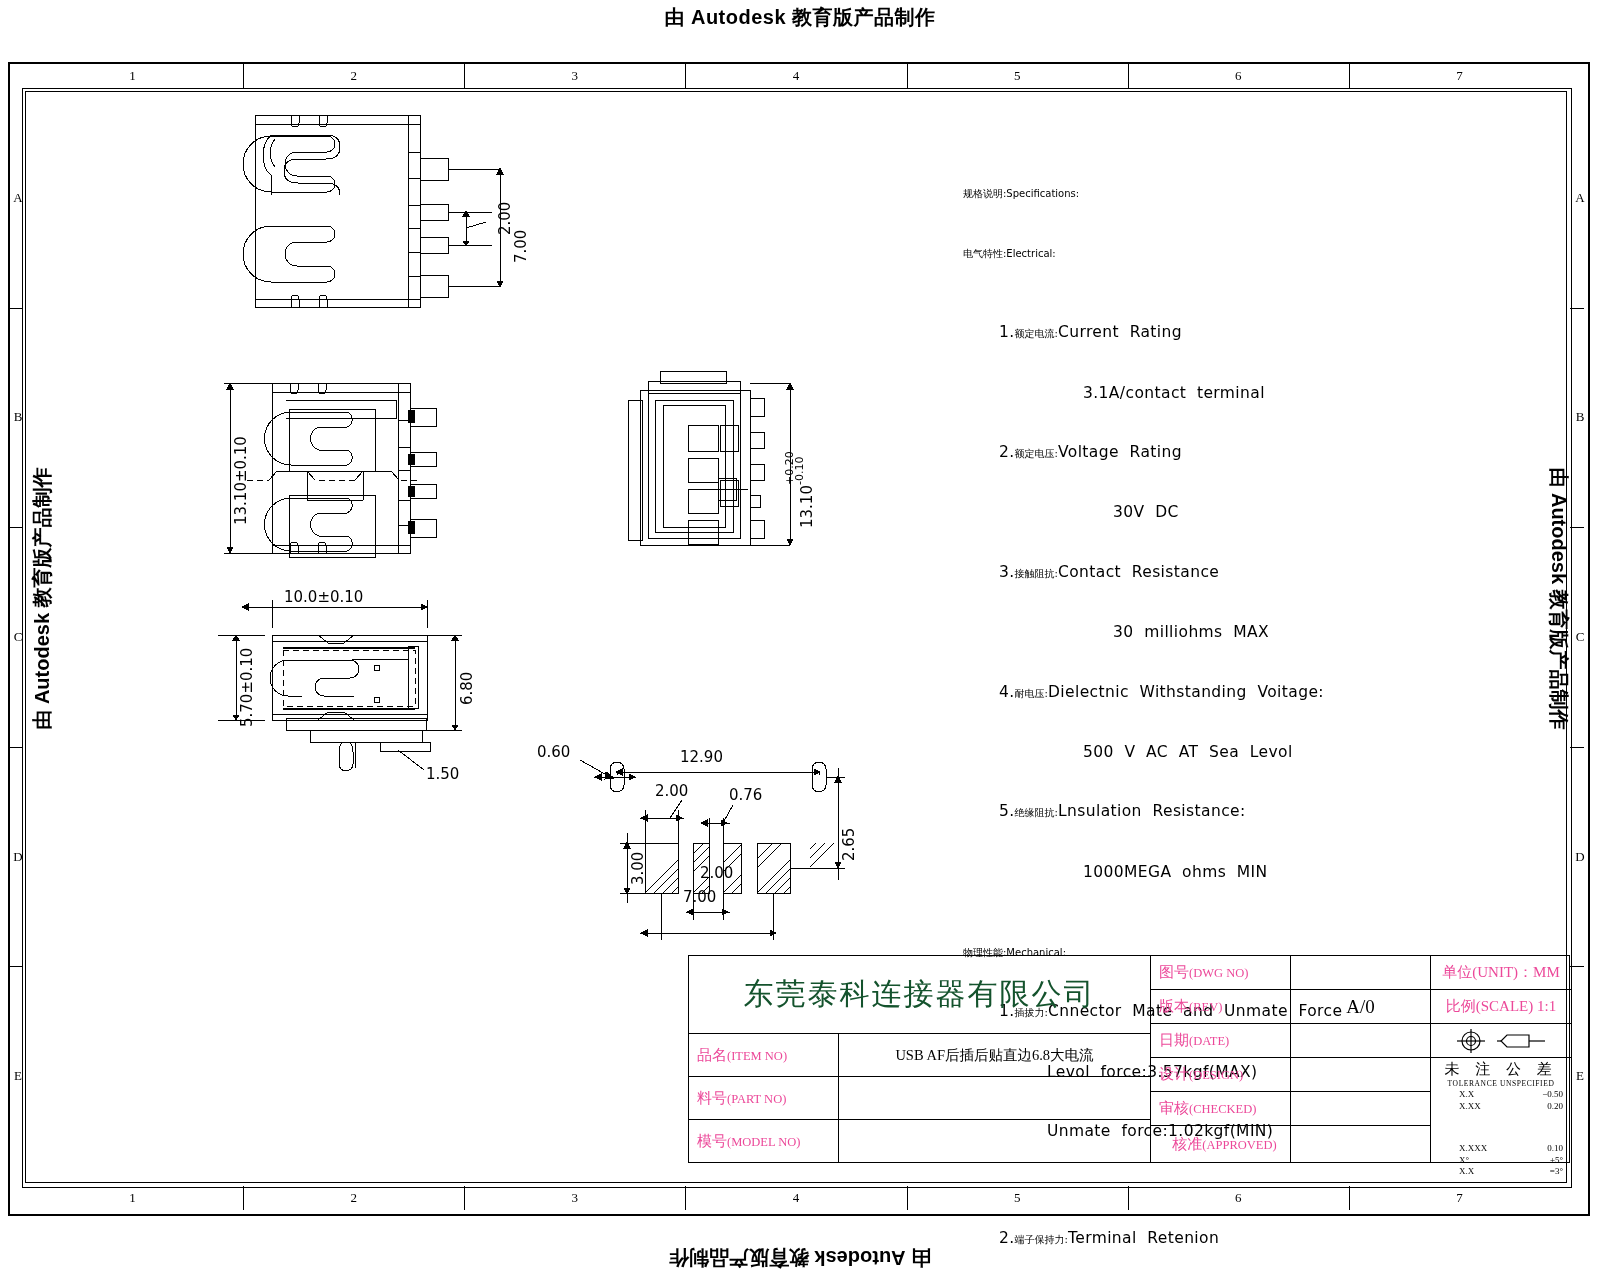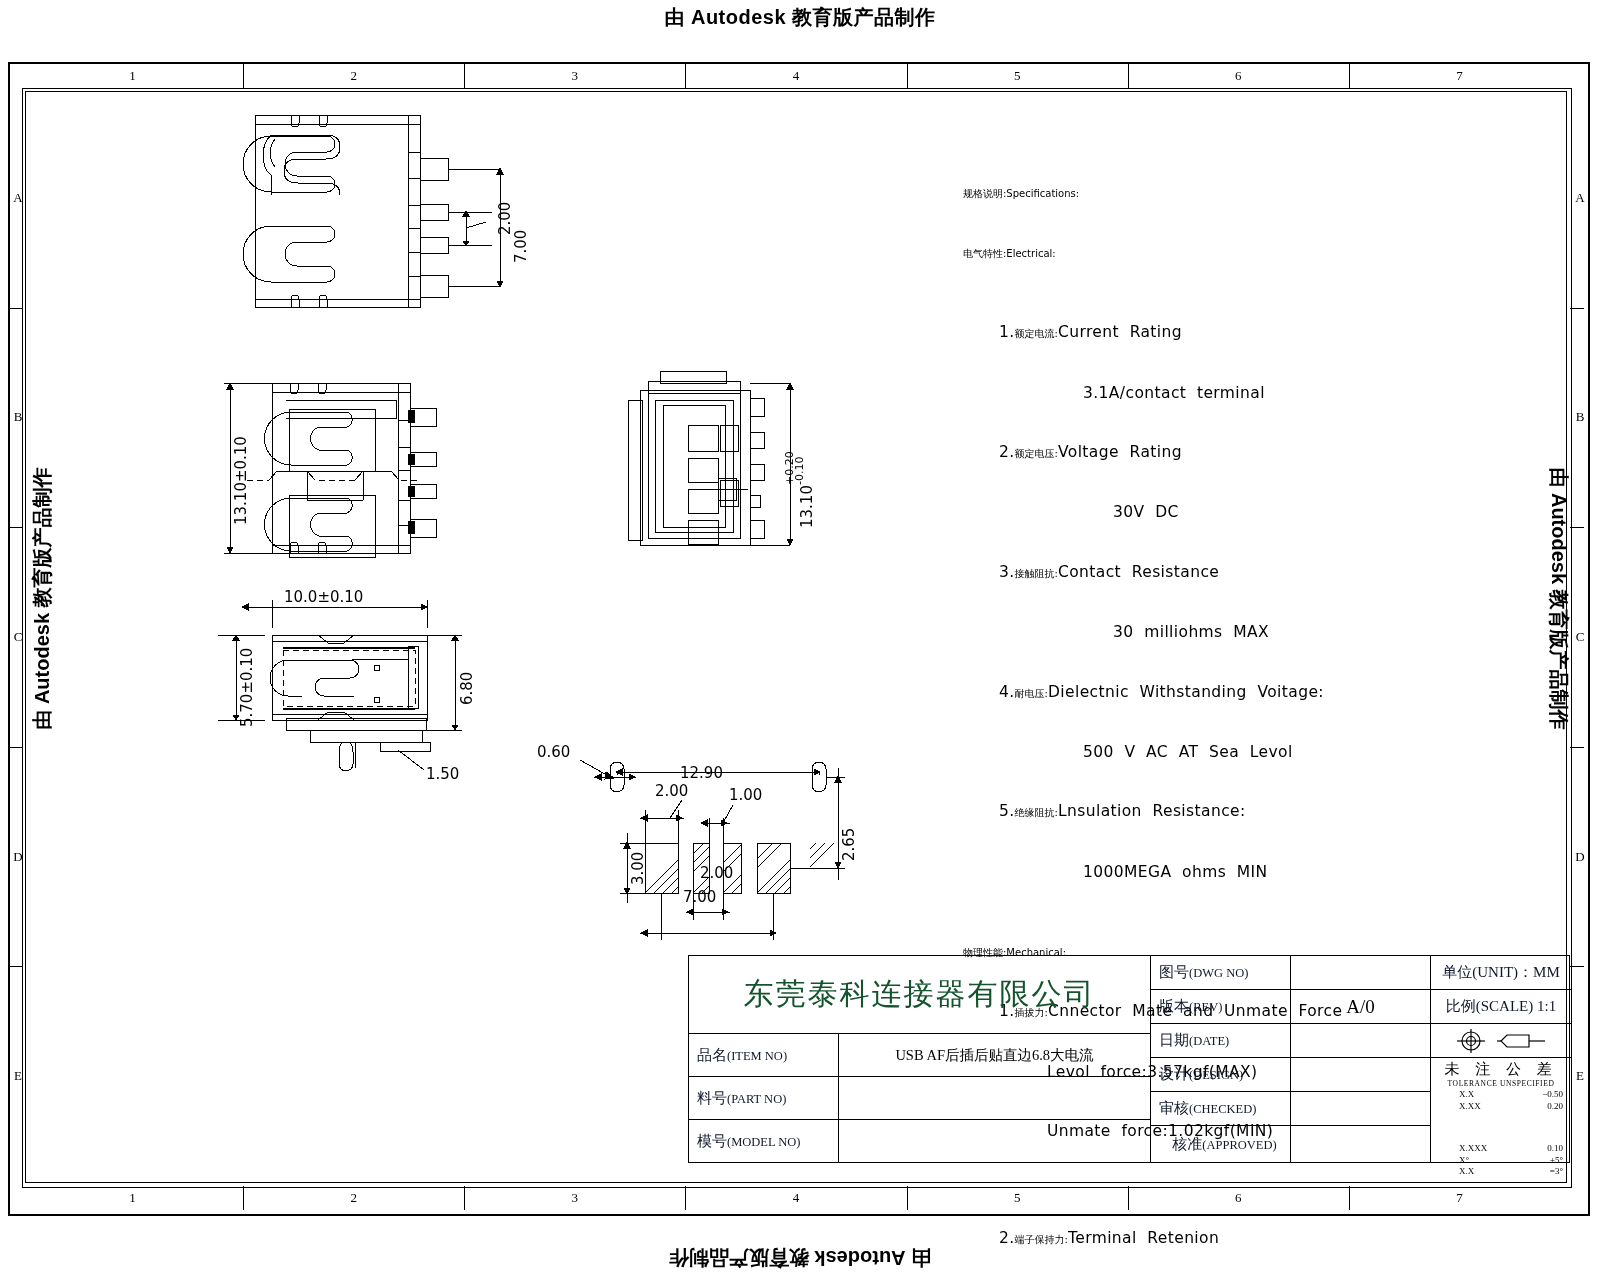--- a/index.html
+++ b/index.html
@@ -40,21 +40,21 @@
   
   .dim{font-family:"DejaVu Sans",sans-serif;font-size:15px;color:#000;white-space:nowrap;}
   .vdim{transform-origin:0 0;transform:rotate(-90deg);}
 
   
   #tb{left:688px;top:955px;width:882px;height:208px;border:1.5px solid #000;
       box-sizing:border-box;}
   #tb .cell{position:absolute;border-right:1px solid #000;border-bottom:1px solid #000;
             box-sizing:border-box;display:flex;align-items:center;}
   .tlab{font-family:"Liberation Serif","DejaVu Serif",serif;font-size:15px;
-        padding-left:8px;color:#0f172a;white-space:nowrap;}
+        padding-left:8px;color:#ec4899;white-space:nowrap;}
   .tlab .en{font-size:12.5px;}
   .tval{font-family:"Liberation Serif","DejaVu Serif",serif;font-size:16px;color:#000;
         white-space:nowrap;}
   #company{font-family:Liberation Serif, serif;font-size:30px;
            letter-spacing:2px;color:#14532d;}
   #tolblock{font-family:"Liberation Serif","DejaVu Serif",serif;color:#000;}
 
   svg{display:block;}
 </style>
 </head>
@@ -378,24 +378,24 @@
 
 <div class="abs dim vdim" style="left:798px;top:528px;">13.10</div>
 <div class="abs dim vdim" style="left:783px;top:485px;font-size:11px;">+0.20</div>
 <div class="abs dim vdim" style="left:793px;top:485px;font-size:11px;">-0.10</div>
 
 <div class="abs dim" style="left:284px;top:588px;">10.0±0.10</div>
 <div class="abs dim vdim" style="left:238px;top:727px;">5.70±0.10</div>
 <div class="abs dim vdim" style="left:458px;top:705px;">6.80</div>
 <div class="abs dim" style="left:426px;top:765px;">1.50</div>
 
-<div class="abs dim" style="left:680px;top:748px;margin-top:16px;">12.90</div>
+<div class="abs dim" style="left:680px;top:748px;">12.90</div>
 <div class="abs dim" style="left:537px;top:743px;text-align:right;">0.60</div>
 <div class="abs dim" style="left:655px;top:782px;">2.00</div>
-<div class="abs dim" style="left:729px;top:786px;">1.00</div>
+<div class="abs dim" style="left:729px;top:786px;">0.76</div>
 <div class="abs dim vdim" style="left:629px;top:885px;">3.00</div>
 <div class="abs dim vdim" style="left:840px;top:861px;">2.65</div>
 <div class="abs dim" style="left:700px;top:864px;">2.00</div>
 <div class="abs dim" style="left:683px;top:888px;">7.00</div>
 
 <div class="abs" id="specs">
   <div><span class="cjk">规格说明:Specifications:</span></div>
   <div><span class="cjk">电气特性:Electrical:</span></div>
 
   <div class="ind1"><span>1.</span><span class="cjk">额定电流:</span><span>Current  Rating</span></div>

